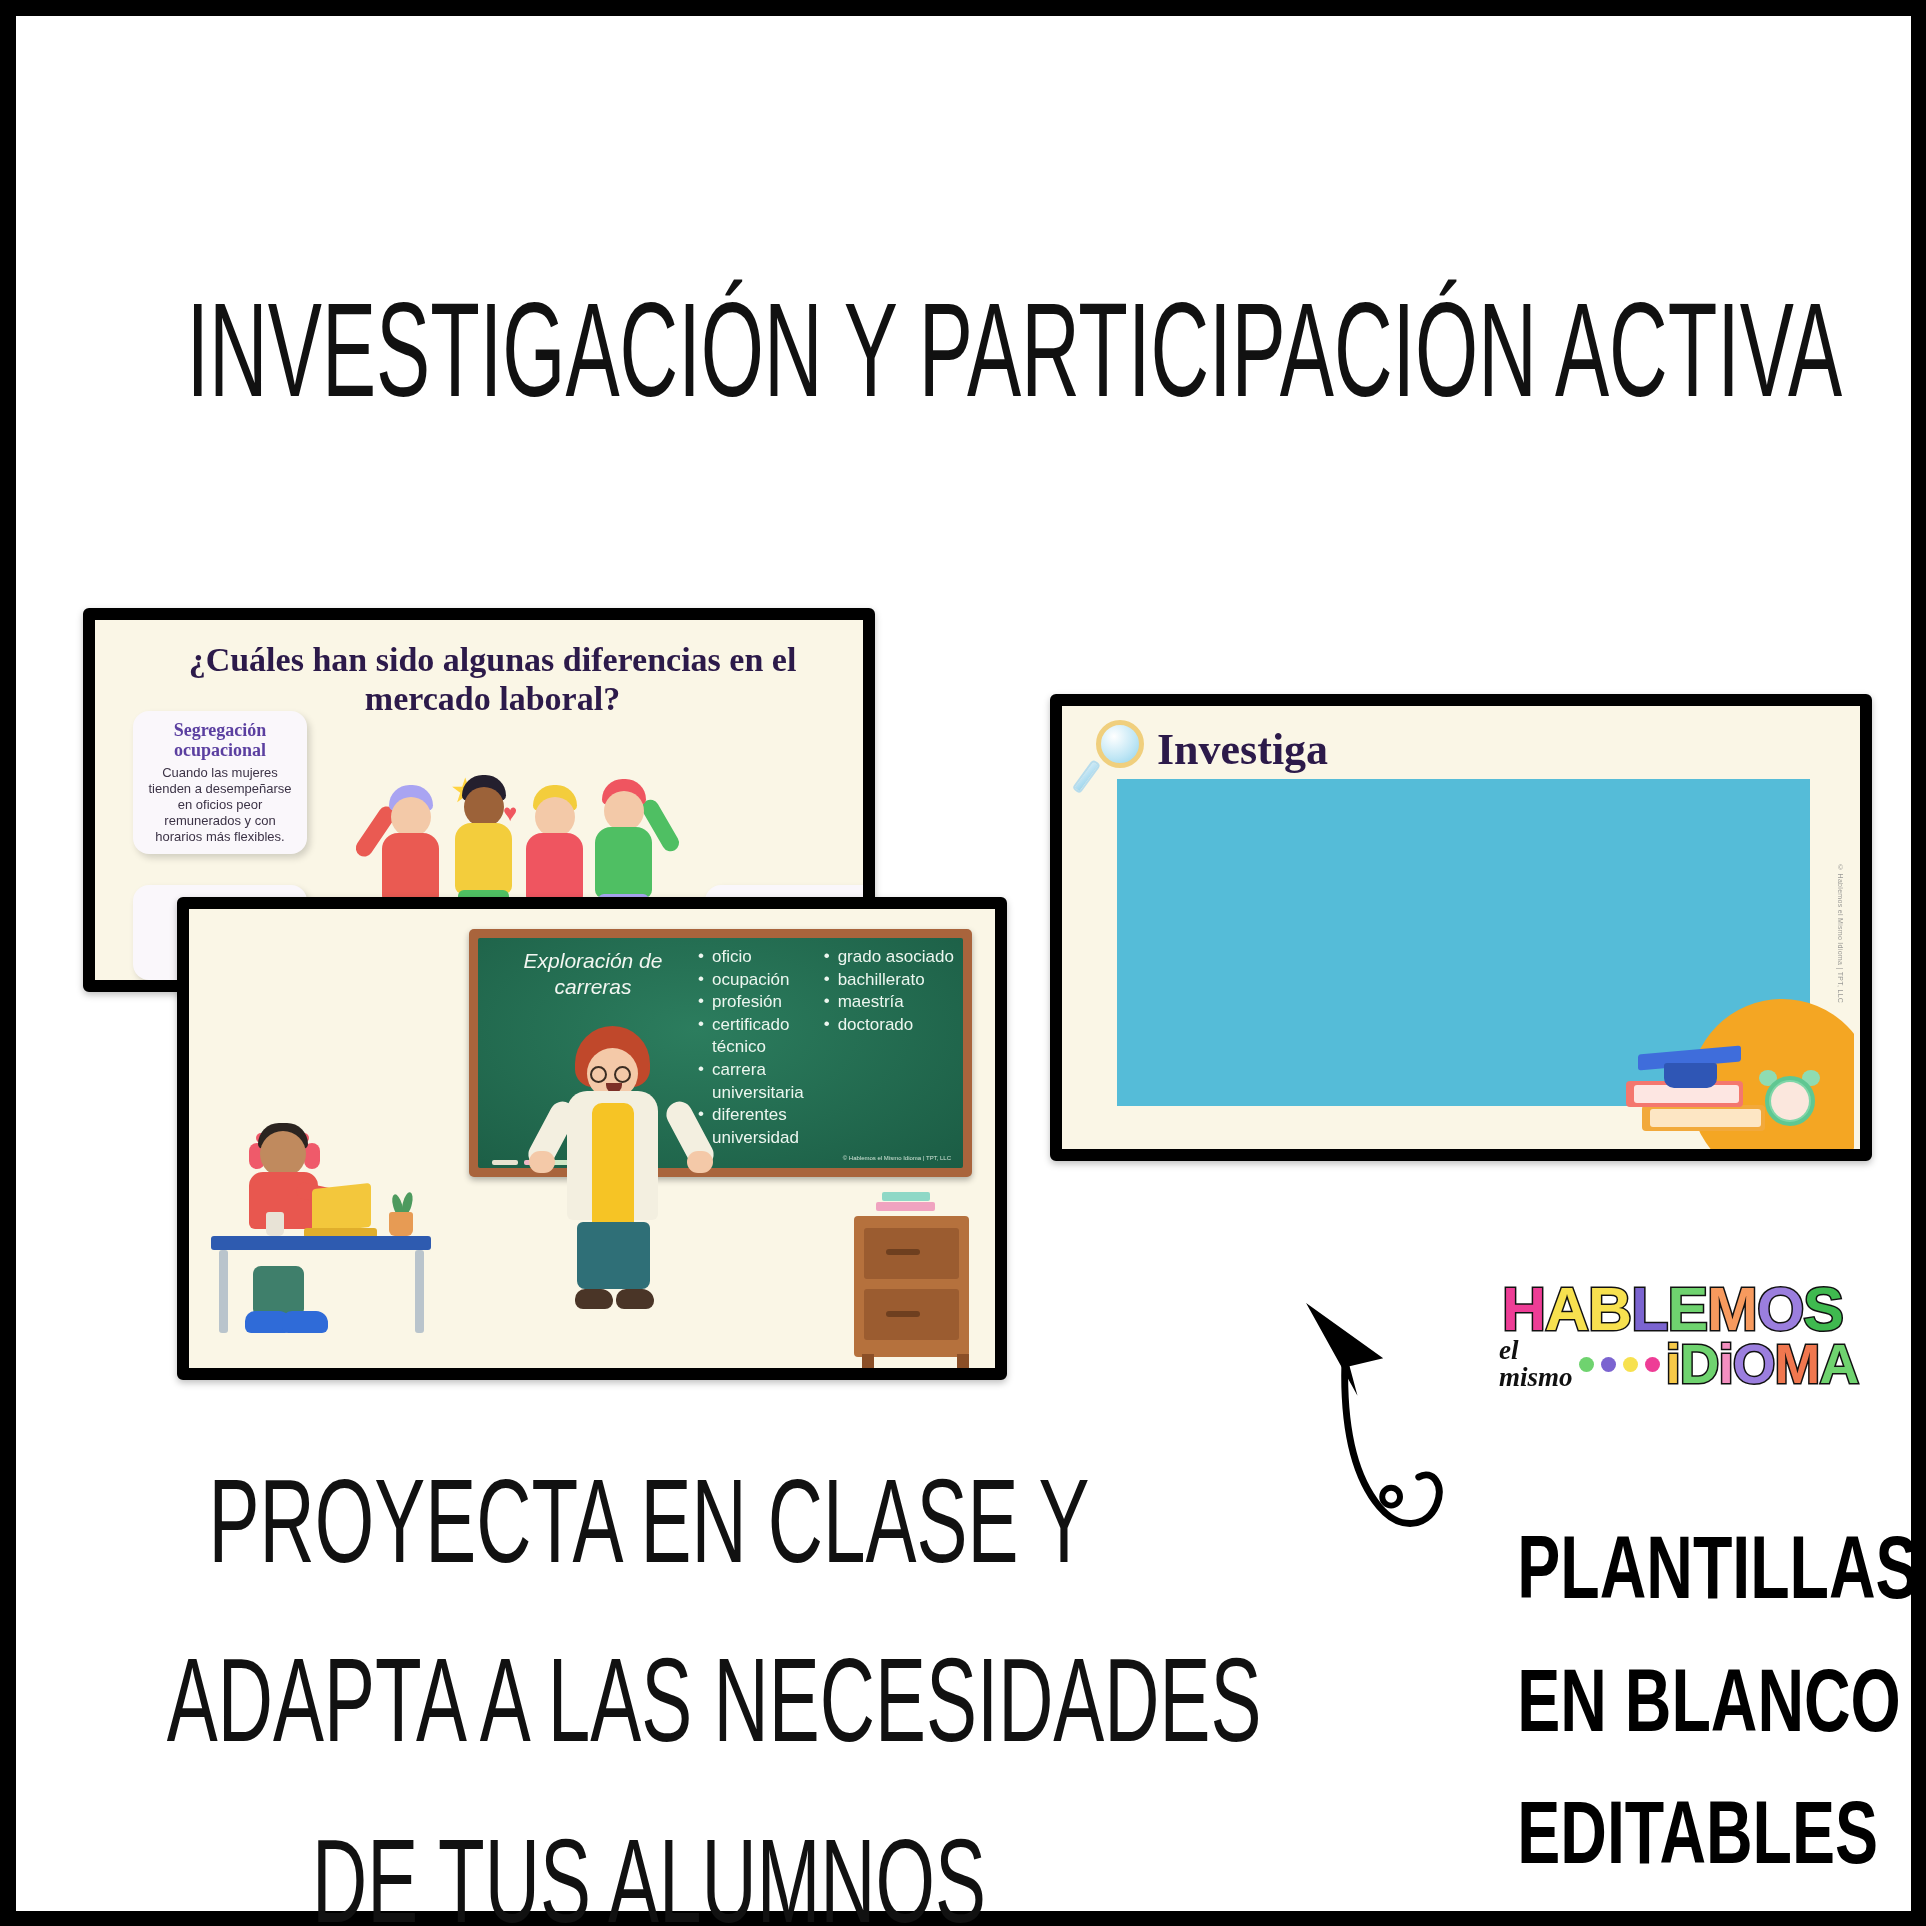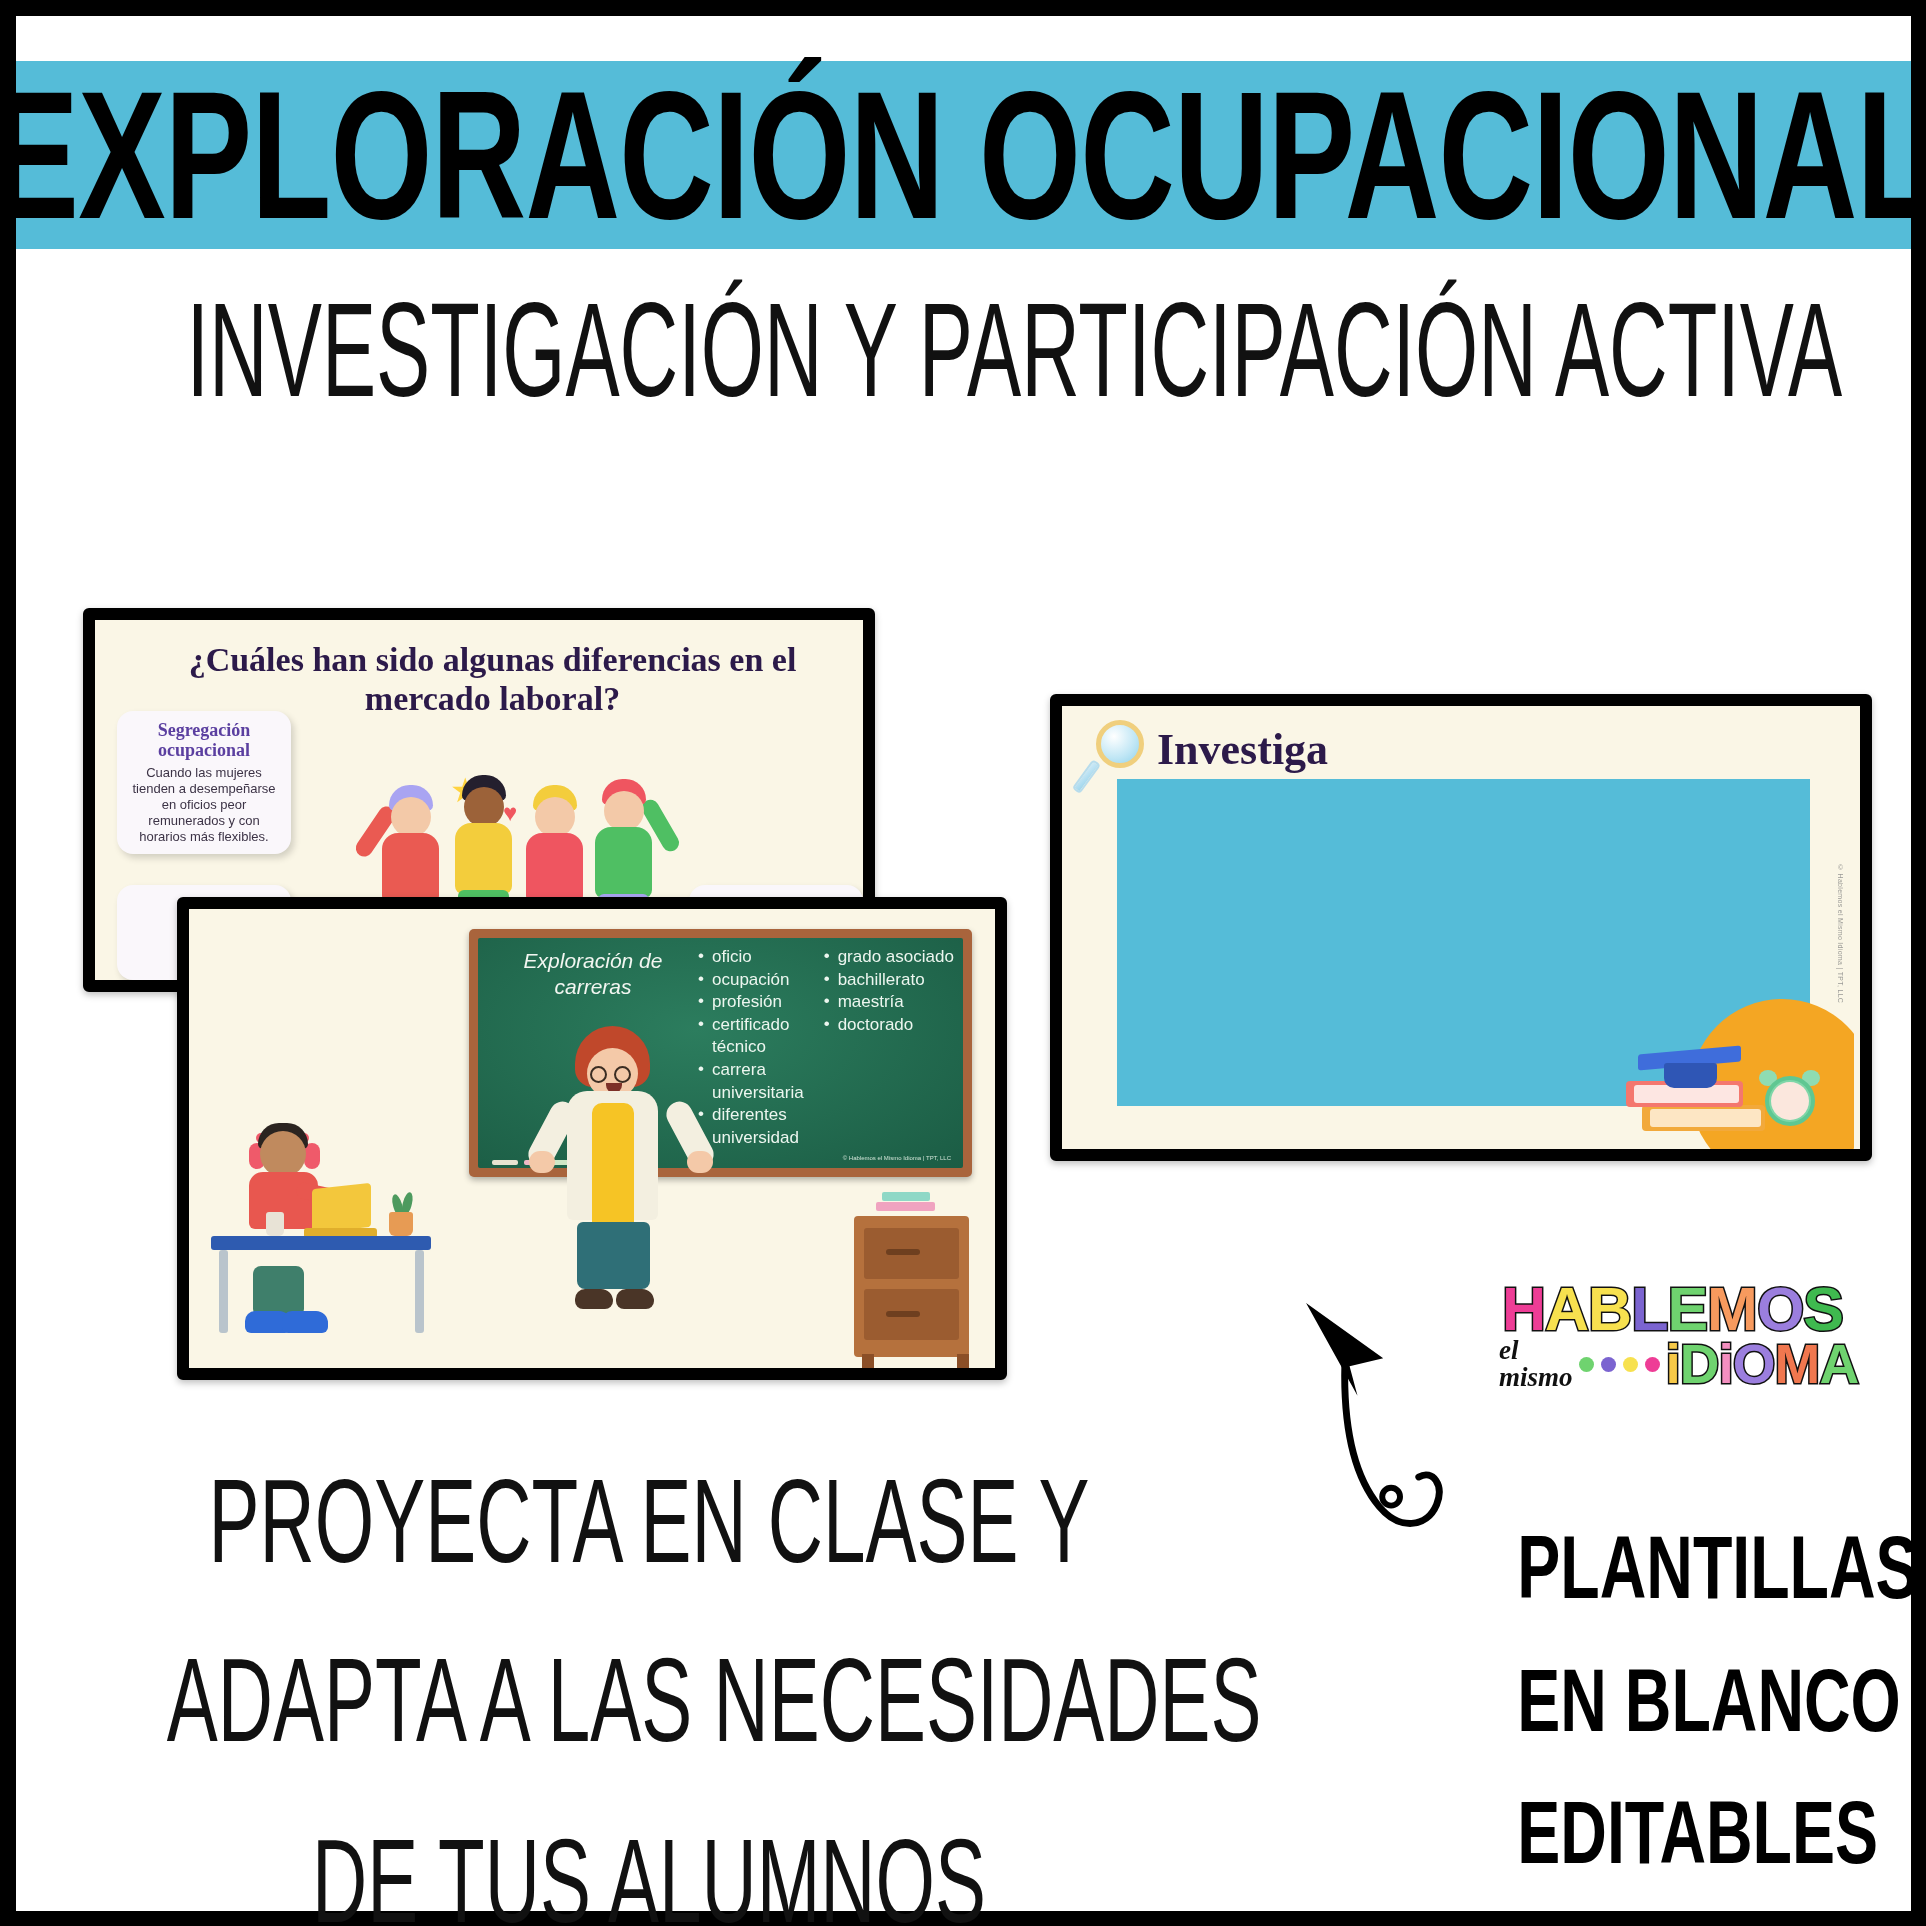--- a/index.html
+++ b/index.html
@@ -77,20 +77,21 @@
     line-height: 1.16;
     color: #2c1a4a;
   }
   .card {
     position: absolute;
     background: #faf7fb;
     border-radius: 16px;
     box-shadow: 3px 4px 7px rgba(0,0,0,.16);
     padding: 9px 8px;
     text-align: center;
+    margin-left: 16px;
   }
   .card-h {
     font-family: "Liberation Serif", serif;
     font-weight: bold;
     font-size: 18px;
     color: #5b3fa0;
     line-height: 1.12;
     margin-bottom: 5px;
   }
   .card-p {
@@ -340,23 +341,20 @@
     transform: scaleX(0.86) scaleY(1.18);
     transform-origin: center top;
   }
   .promo div { white-space: nowrap; }
 </style>
 </head>
 <body>
 
 <div id="cover">
 
-  <div class="banner">
-    <div class="banner-title">EXPLORACIÓN OCUPACIONAL</div>
-  </div>
 
   <div class="subtitle">INVESTIGACIÓN Y PARTICIPACIÓN ACTIVA</div>
 
   <div class="slide" id="slide-diferencias">
     <div class="s1-title">¿Cuáles han sido algunas diferencias en el mercado laboral?</div>
 
     <div class="card" id="card-segregacion">
       <div class="card-h">Segregación ocupacional</div>
       <div class="card-p">Cuando las mujeres tienden a desempeñarse en oficios peor remunerados y con horarios más flexibles.</div>
     </div>

